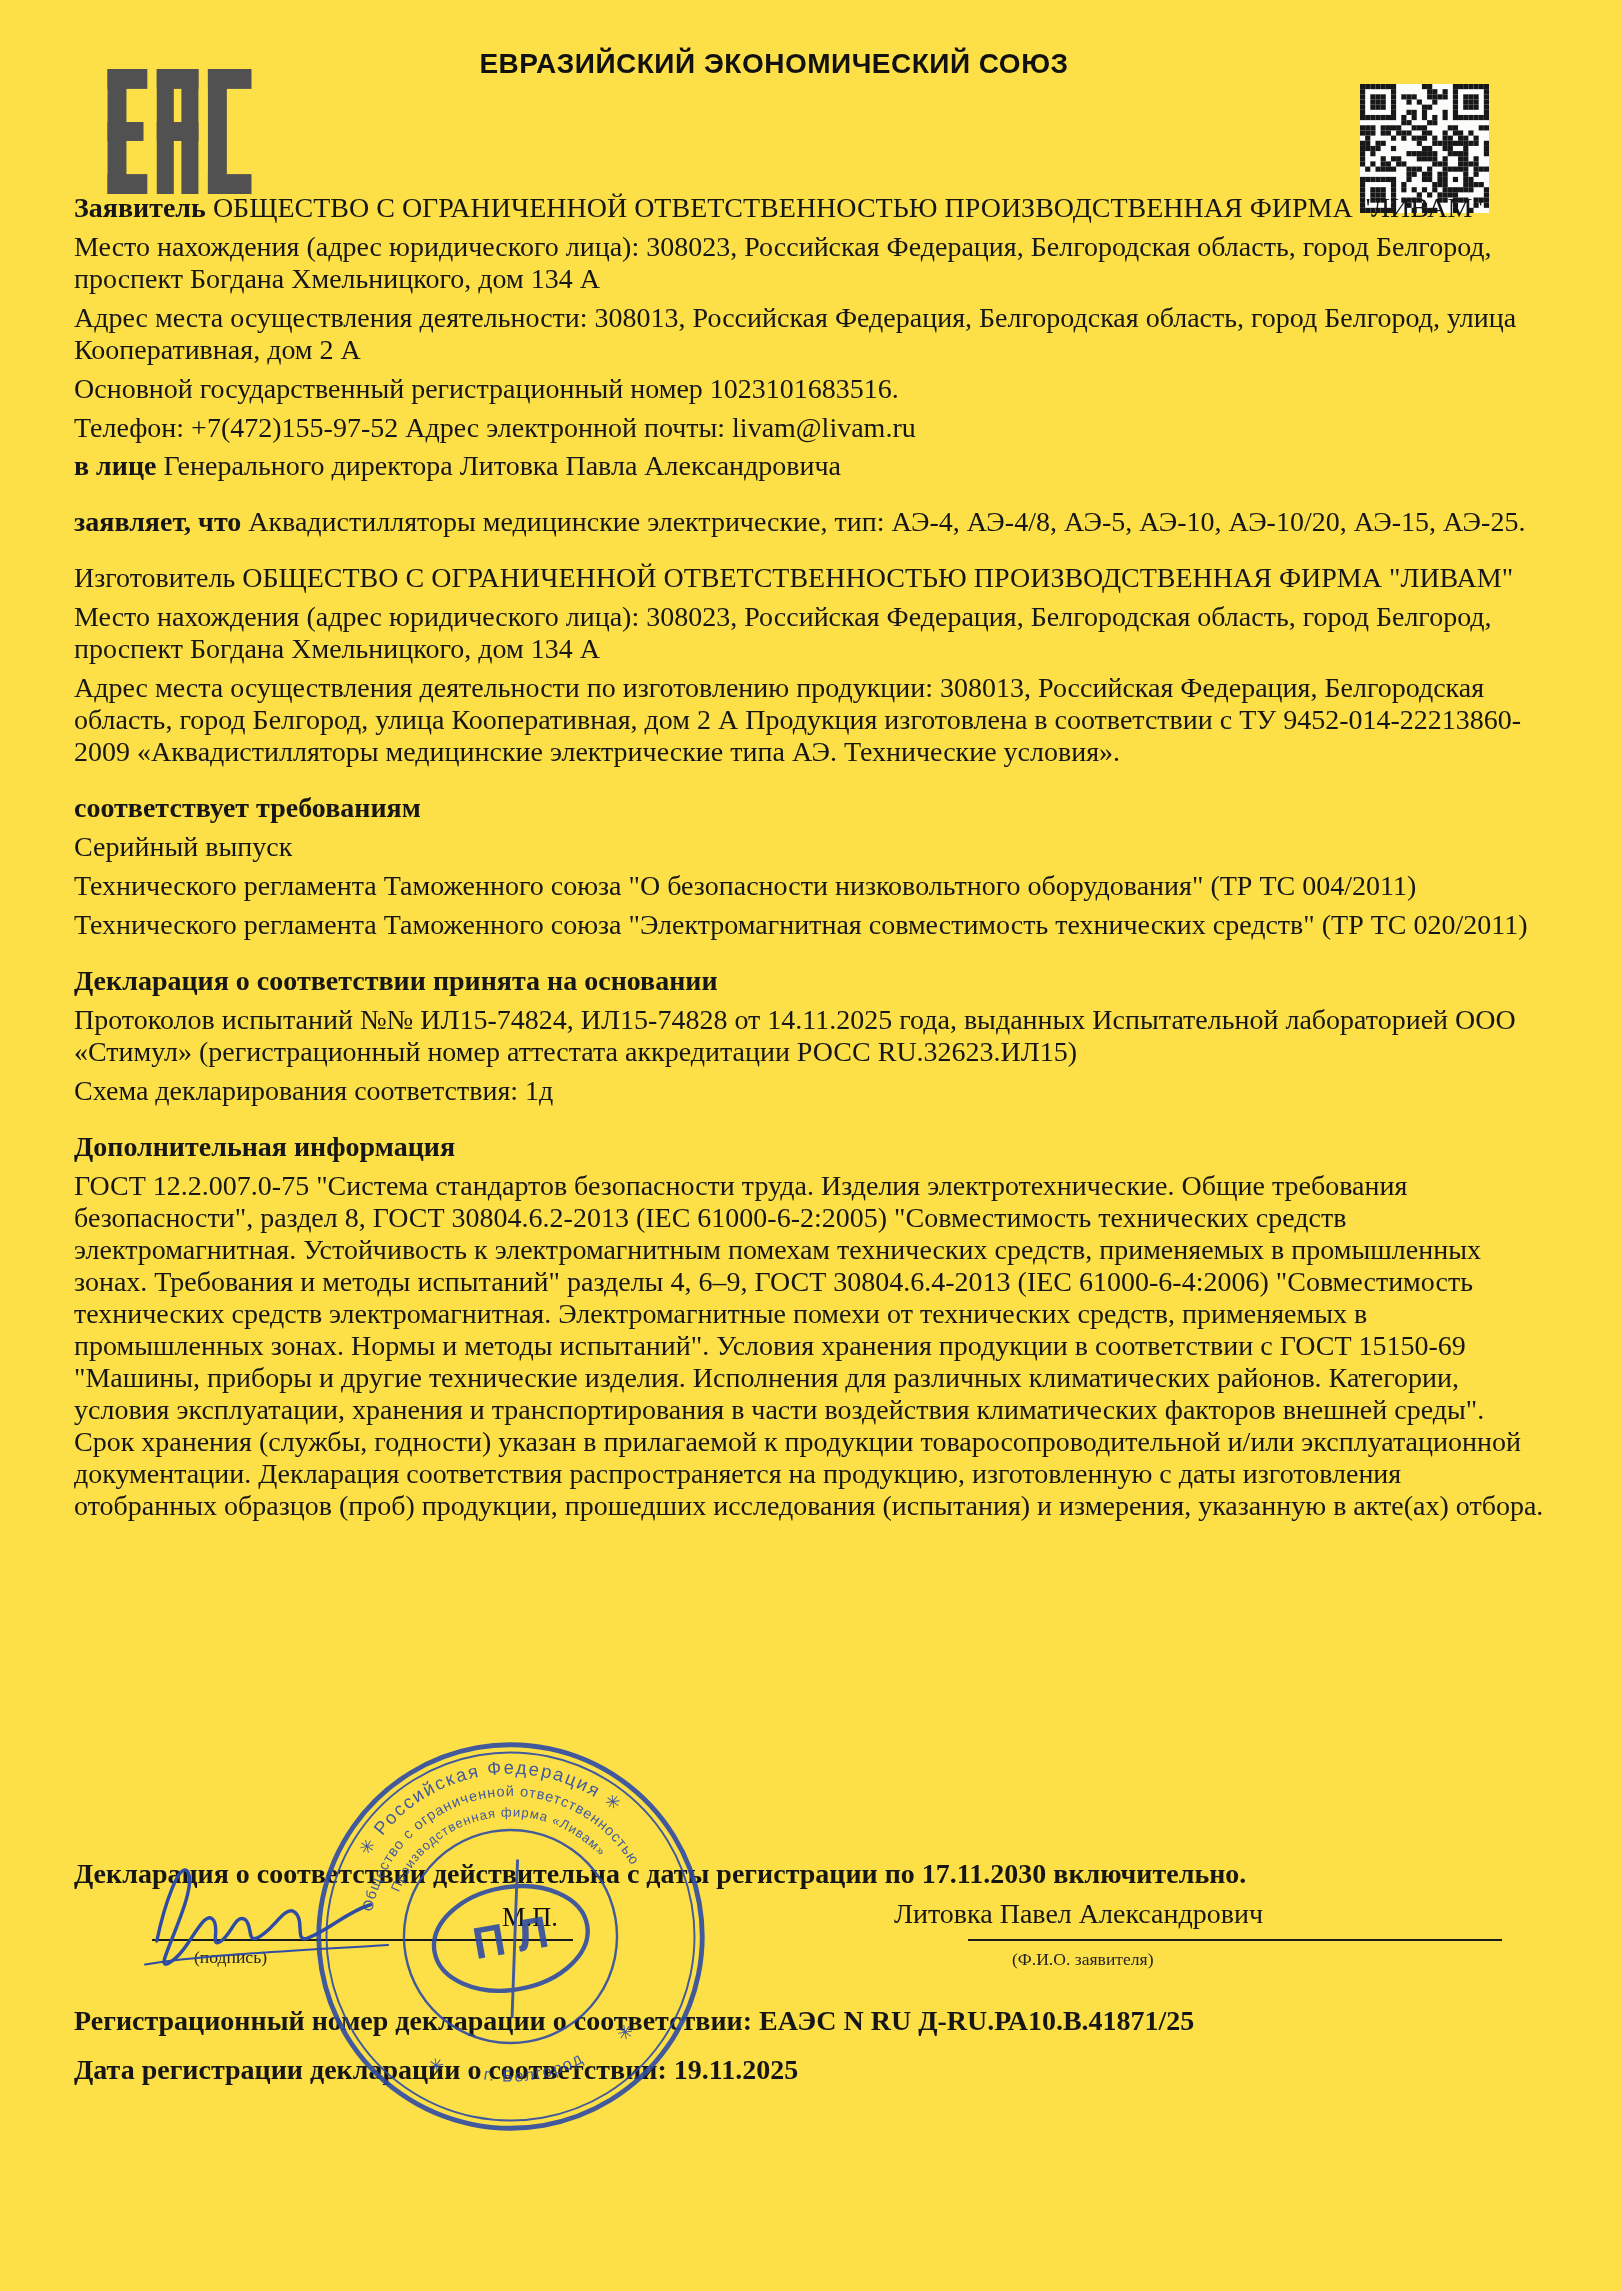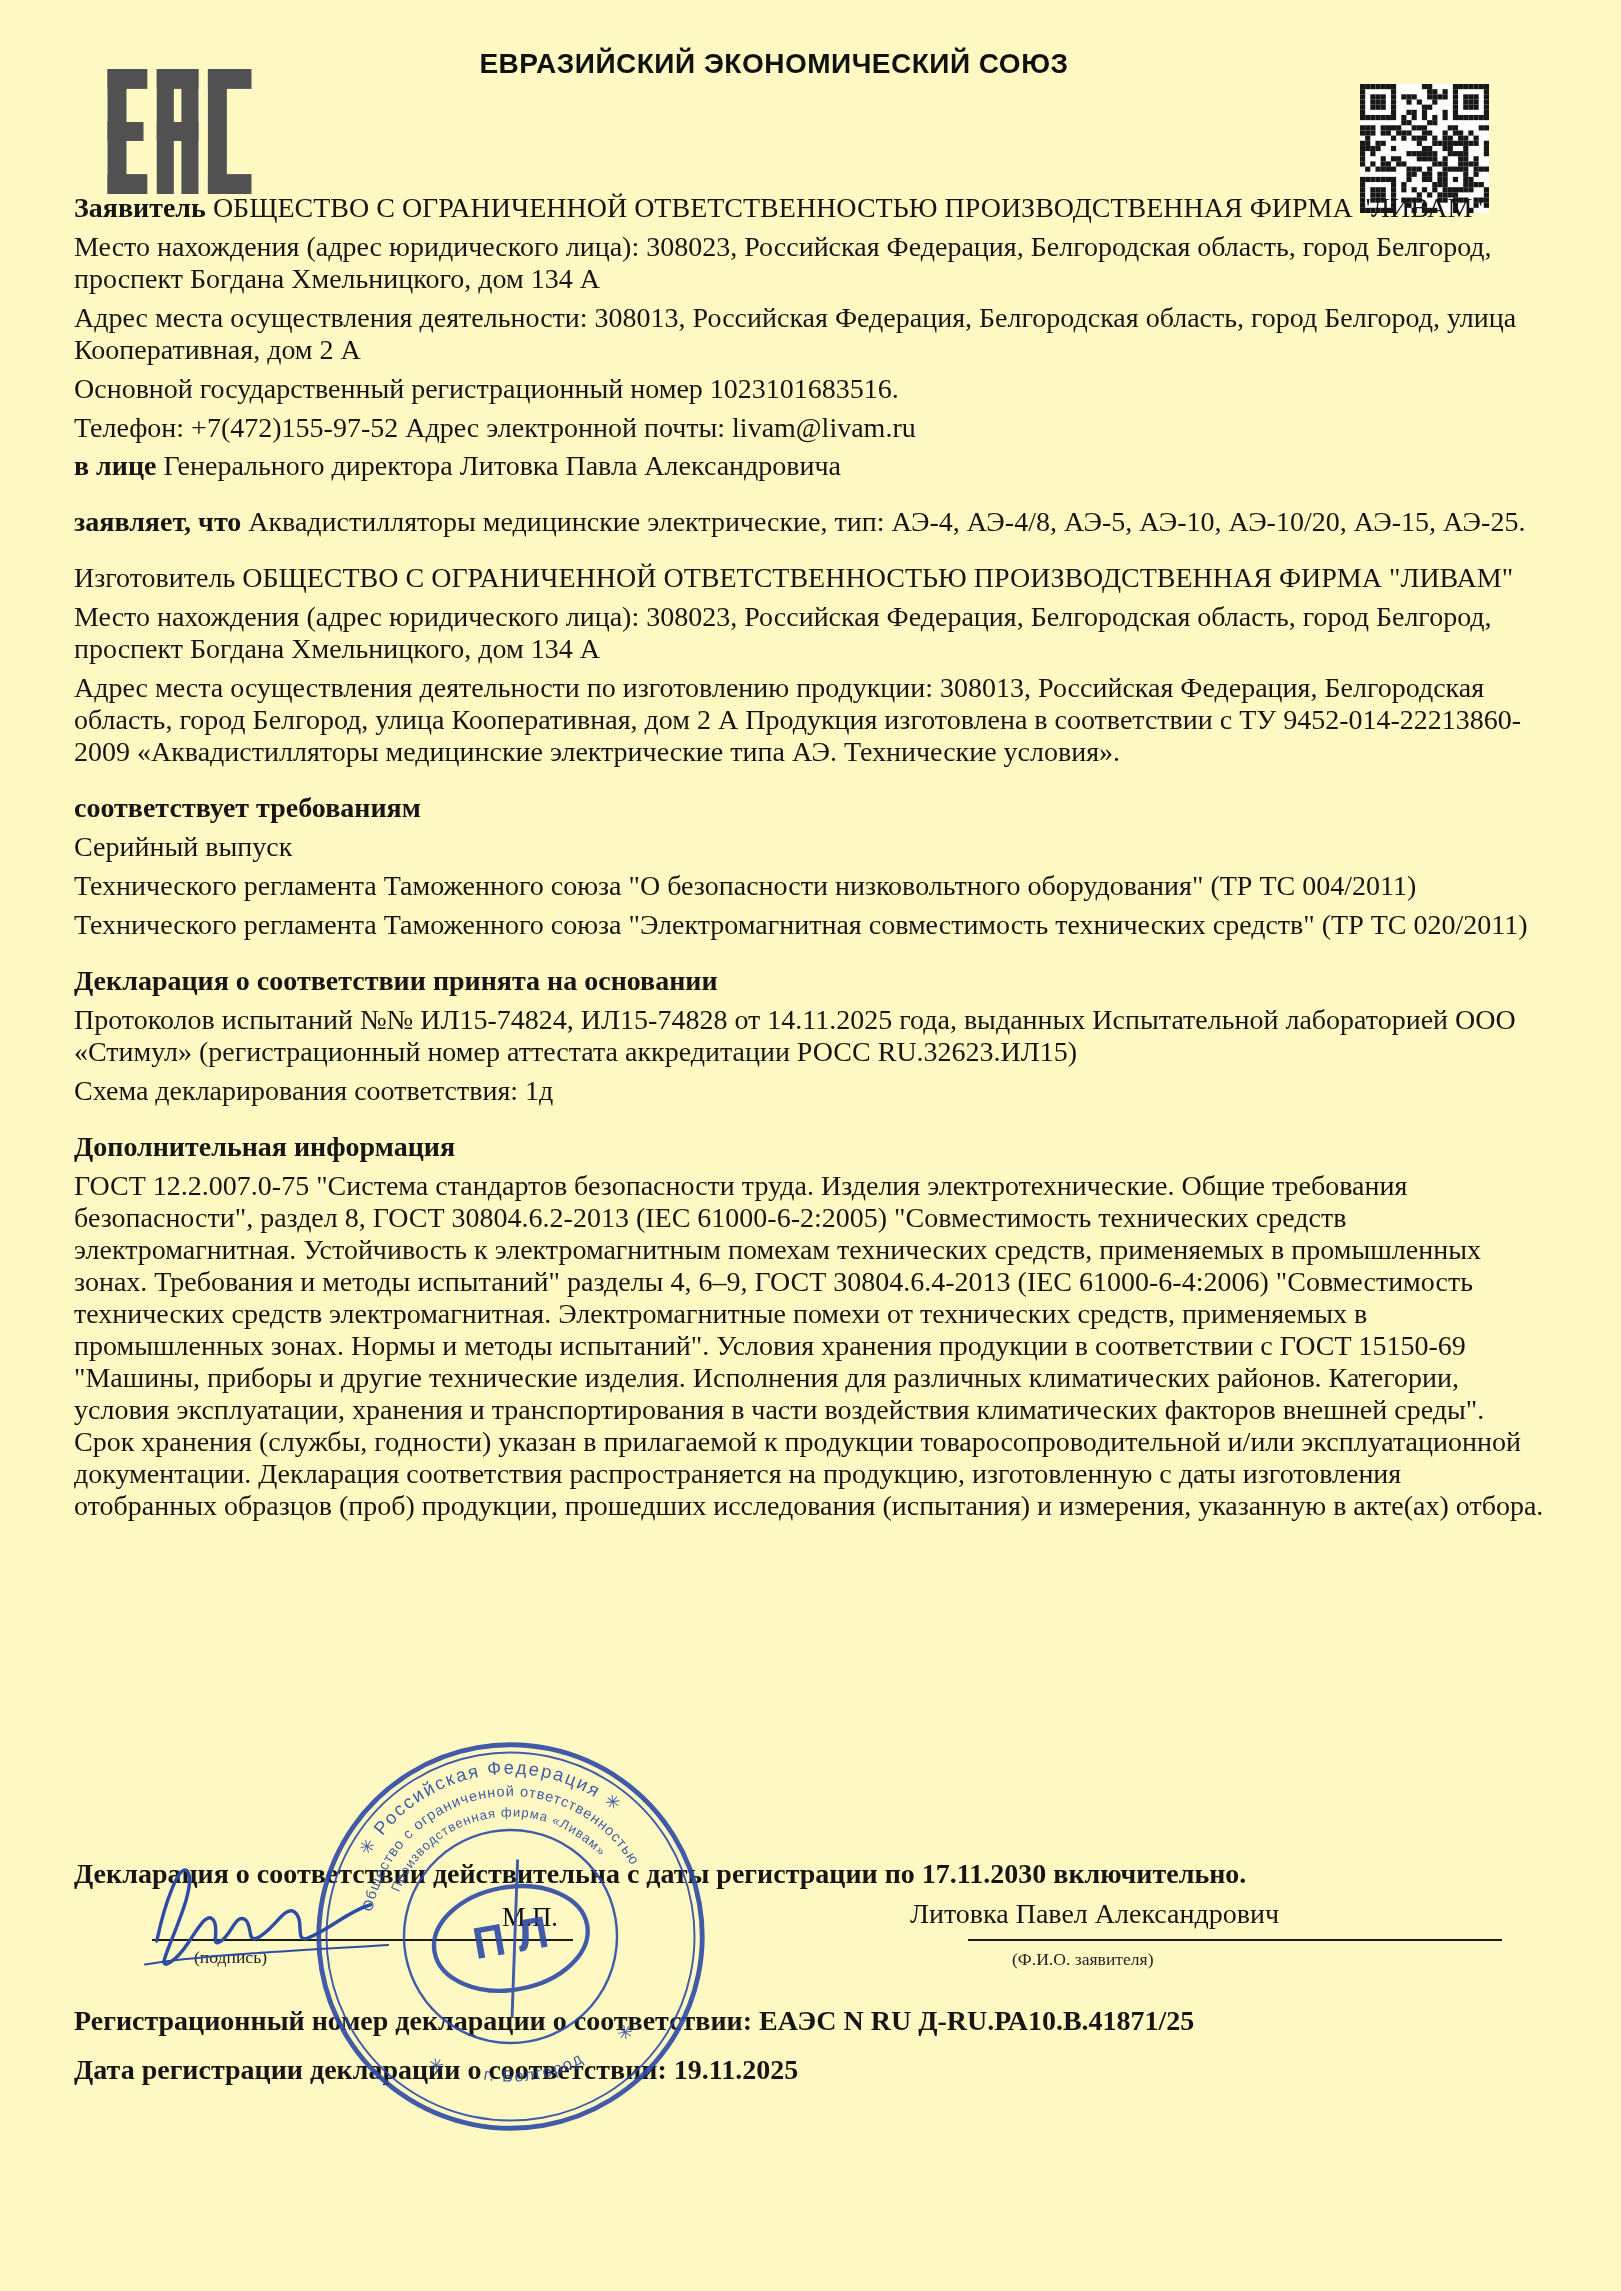--- a/index.html
+++ b/index.html
@@ -1,18 +1,18 @@
 <!DOCTYPE html>
 <html><head>
 <meta charset="utf-8">
 <style>
   html,body{margin:0;padding:0;background:#e9e9e6;}
   .page{
     position:relative;width:1621px;height:2292px;margin:0 auto;
-    background:#fef9c3;overflow:hidden;
+    background:#fde047;overflow:hidden;
     font-family:"Liberation Serif",serif;color:#161616;
   }
   
   .eac-logo{position:absolute;left:106px;top:69px;width:147px;height:125px;}
   .doc-title{
     position:absolute;left:323px;top:47px;width:902px;text-align:center;
     font-family:"Liberation Sans",sans-serif;font-weight:bold;
     font-size:28px;line-height:33px;color:#111;letter-spacing:0.5px;
   }
   .qr{position:absolute;left:1360px;top:84px;width:129px;height:129px;}
@@ -26,21 +26,21 @@
   .b{font-weight:bold;}
   
   .abs{position:absolute;}
   .validity{left:74px;top:1858px;width:1470px;font-size:28px;font-weight:bold;}
   .sign-line{border-top:2px solid #1b1b1b;height:0;}
   .line-podpis{left:152px;top:1939px;width:421px;}
   .line-fio{left:968px;top:1939px;width:534px;}
   .small-label{font-size:17.6px;color:#222;}
   .lbl-podpis{left:194px;top:1947px;}
   .lbl-fio{left:1012px;top:1949px;width:534px;text-align:left;}
-  .fio-name{left:894px;top:1898px;font-size:28px;margin-left:16px;}
+  .fio-name{left:894px;top:1898px;font-size:28px;}
   .mp{left:502px;top:1902px;font-size:26.5px;color:#101010;}
   .regnum{left:74px;top:2005px;width:1490px;font-size:28px;font-weight:bold;}
   .regdate{left:74px;top:2054px;width:1490px;font-size:28px;font-weight:bold;}
   
   .stamp{position:absolute;left:312px;top:1738px;width:397px;height:397px;
          transform:rotate(-10deg);opacity:.9;}
   .stamp text{font-family:"Liberation Sans",sans-serif;fill:#2e4ba6;}
   .signature{position:absolute;left:135px;top:1843px;width:265px;height:147px;}
 </style>
 </head>

